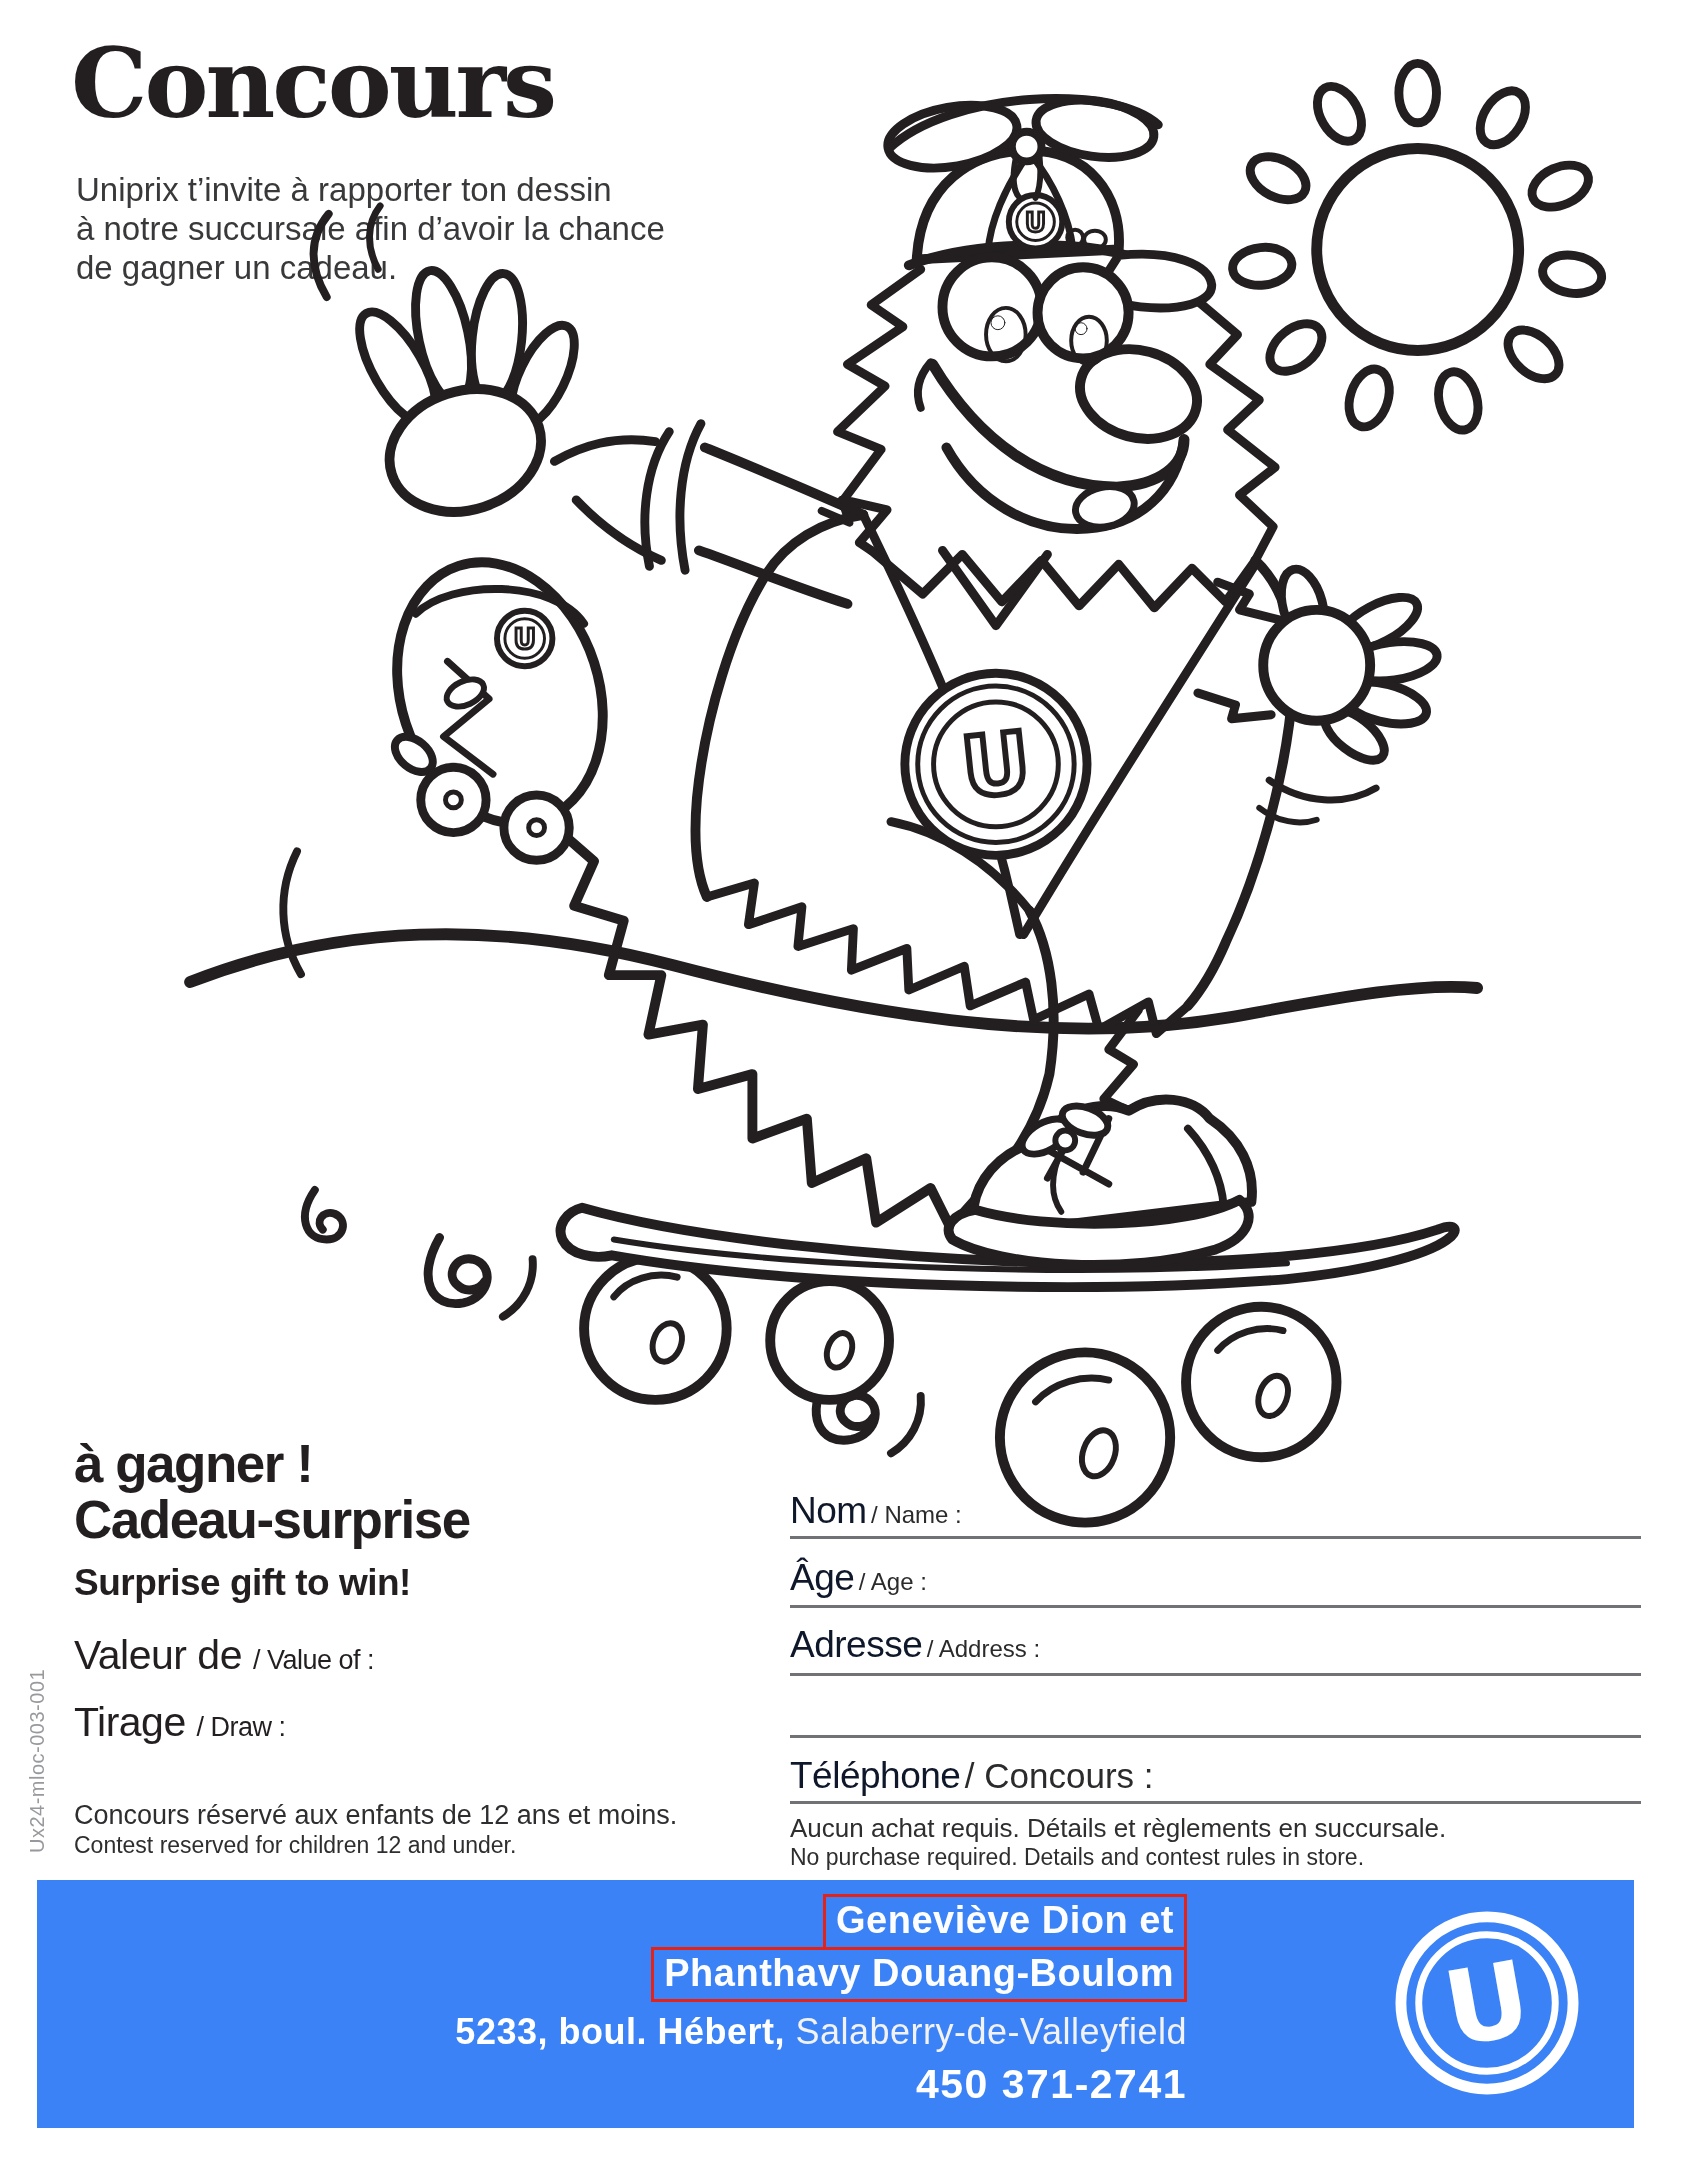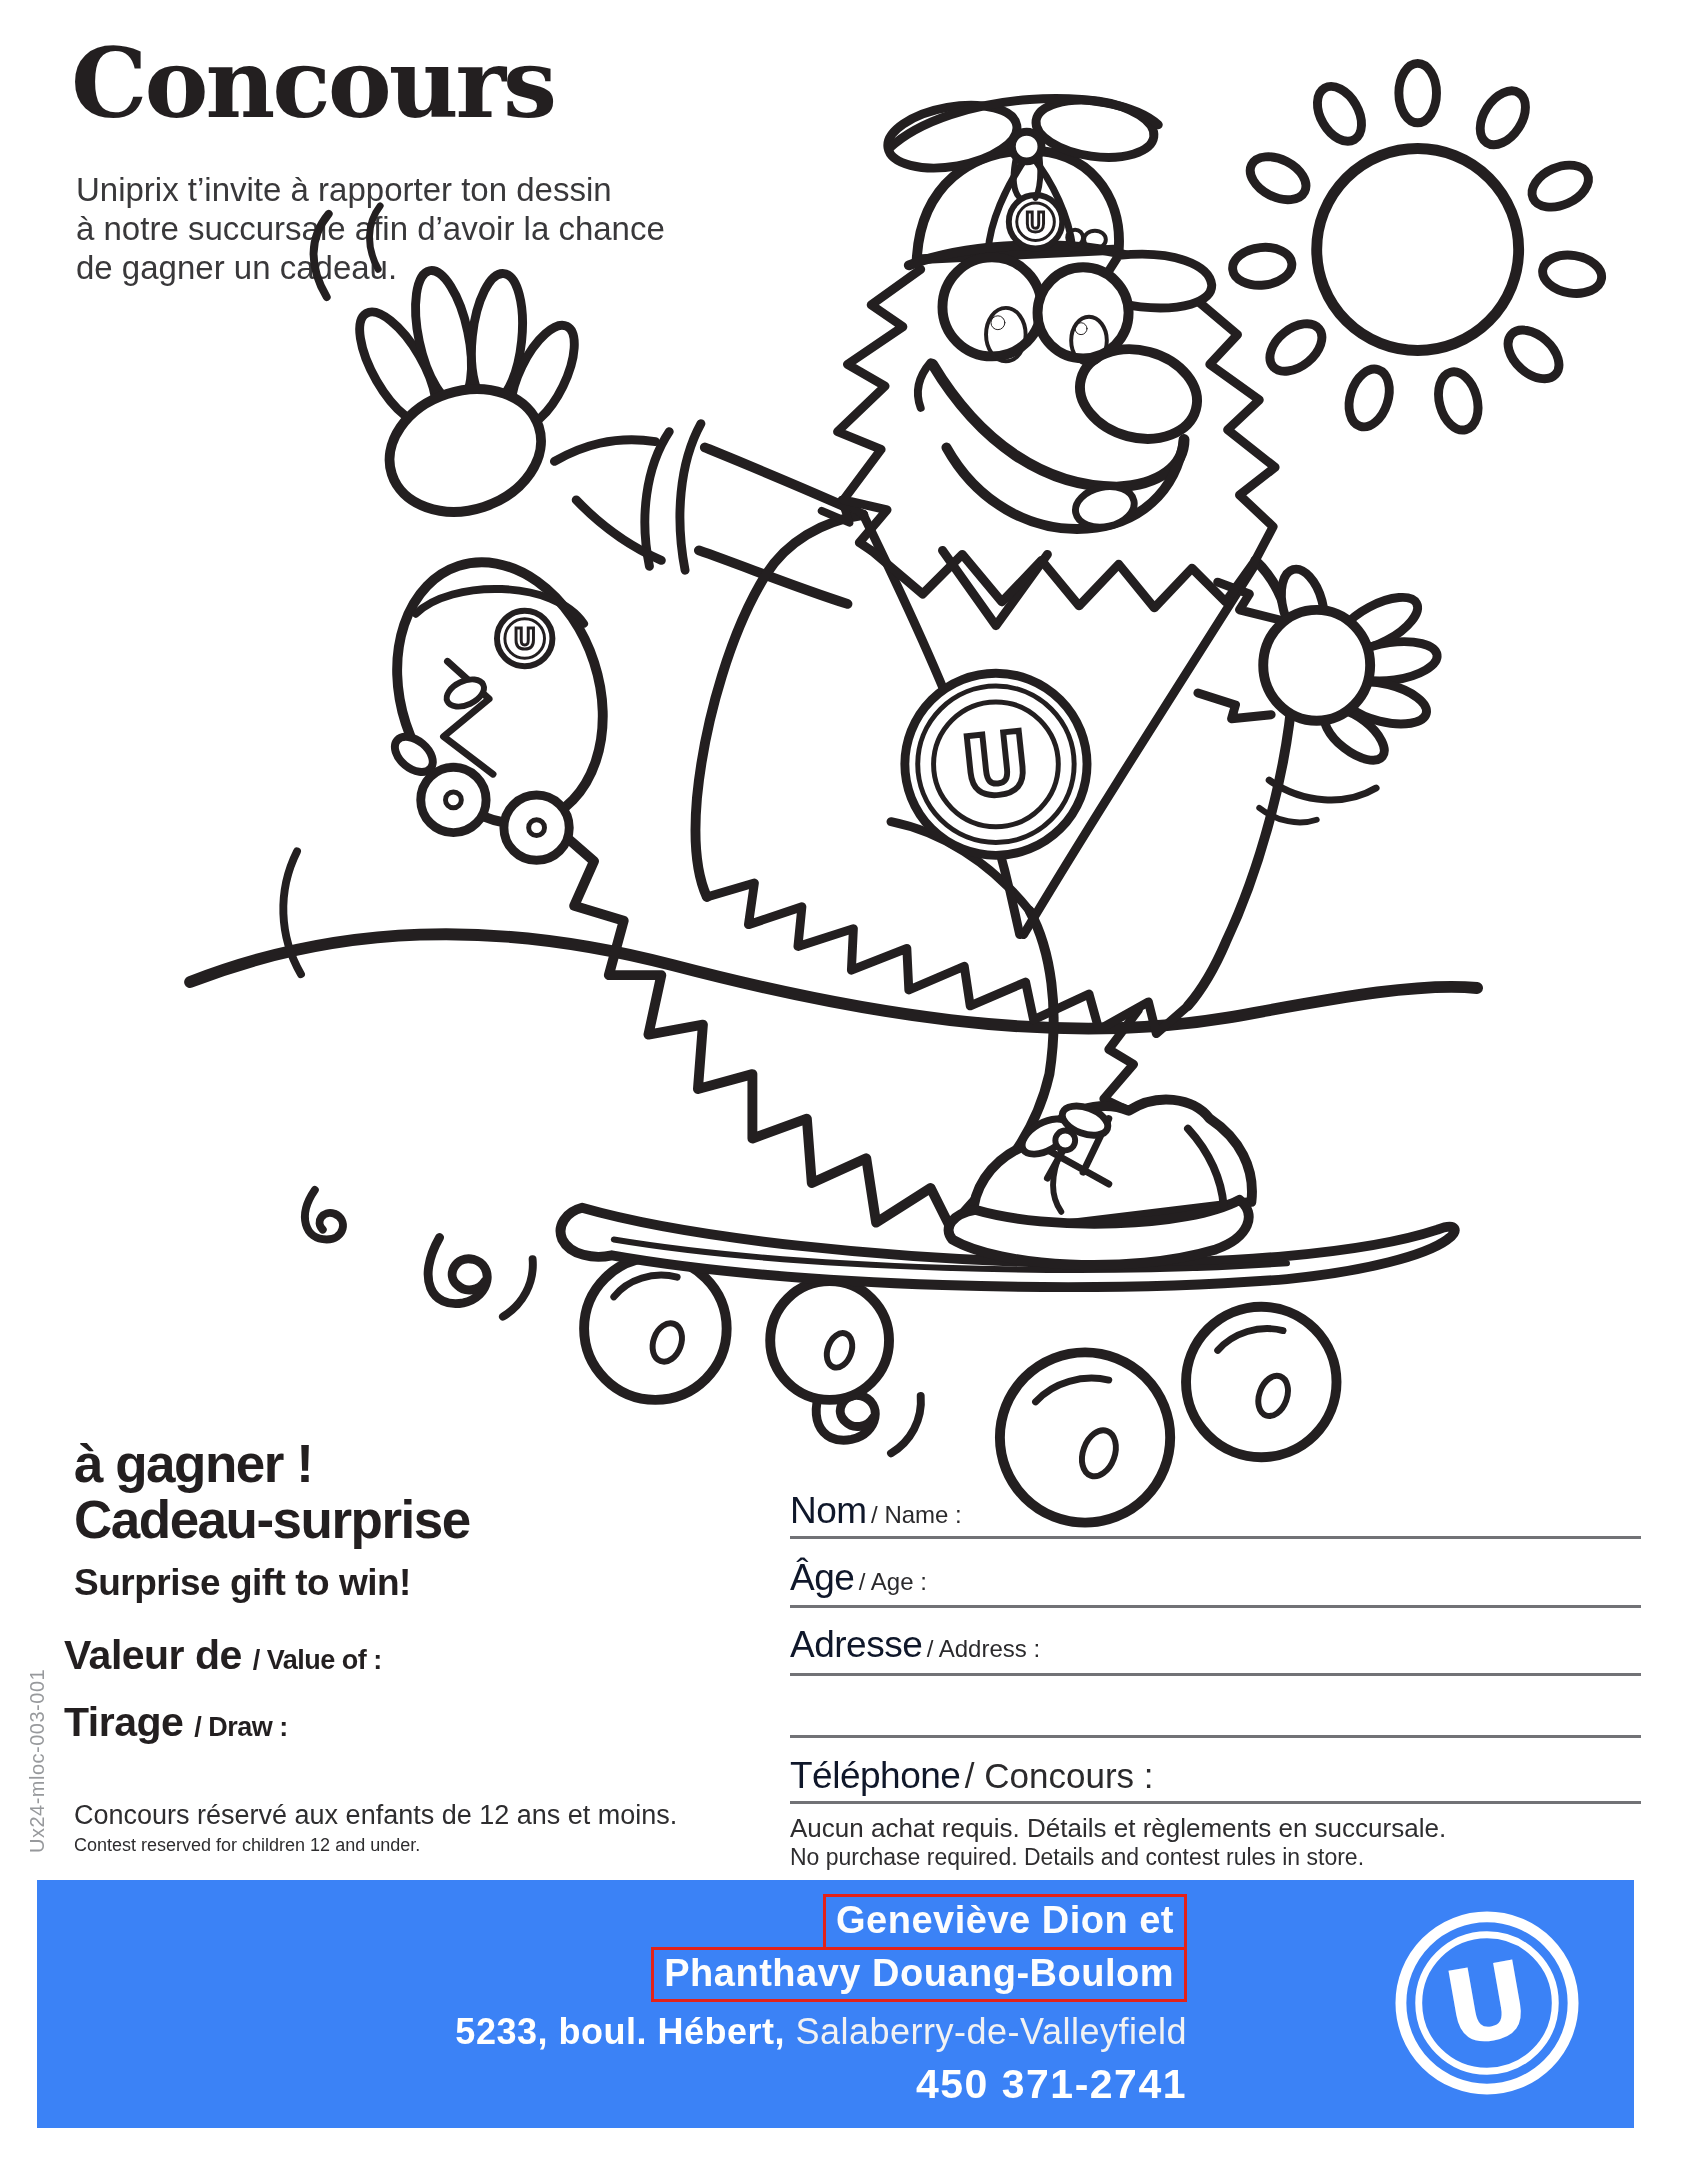--- a/index.html
+++ b/index.html
@@ -16,26 +16,26 @@
   }
   .intro{position:absolute;left:76px;top:170px;font-size:33px;line-height:39px;color:#39383a;}
   
   .art{position:absolute;left:0;top:0;pointer-events:none;}
   .art path,.art circle,.art ellipse{stroke:#231f20;fill:none;stroke-linecap:round;stroke-linejoin:round;}
   .art .w{fill:#ffffff;}
   .art text{stroke:#231f20;fill:#ffffff;font-family:"DejaVu Sans","Liberation Sans",sans-serif;font-weight:bold;}
   
   .prize-title{position:absolute;left:74px;top:1436px;font-size:53px;font-weight:bold;letter-spacing:-1.5px;line-height:56px;}
   .prize-en{position:absolute;left:74px;top:1562px;font-size:37px;font-weight:bold;letter-spacing:-0.5px;}
-  .inline-row{position:absolute;left:64px;font-size:41px;font-weight:bold;letter-spacing:-0.5px;text-align:right;}
+  .inline-row{position:absolute;left:74px;font-size:41px;font-weight:normal;letter-spacing:-0.5px;text-align:right;}
   .inline-row .small{font-size:27px;}
   .row-value{top:1632px;}
   .row-draw{top:1699px;}
   .rules{position:absolute;left:74px;top:1800px;font-size:27px;color:#2e2d2f;line-height:30px;}
-  .rules .en{font-size:18px;}
+  .rules .en{font-size:23px;}
   
   .field{position:absolute;left:790px;width:851px;border-bottom:3px solid #717276;}
   .field .fr{font-size:37px;font-weight:400;color:#0f172a;letter-spacing:-0.5px;margin-top:24px;}
   .field .en{font-size:24px;font-weight:400;color:#2b2a2c;}
   .field.tel .en{font-size:35px;font-weight:300;}
   .f-nom{top:1490px;height:46px;}
   .f-age{top:1557px;height:48px;}
   .f-adresse{top:1624px;height:49px;}
   .f-adresse2{top:1683px;height:52px;}
   .f-tel{top:1755px;height:46px;}

